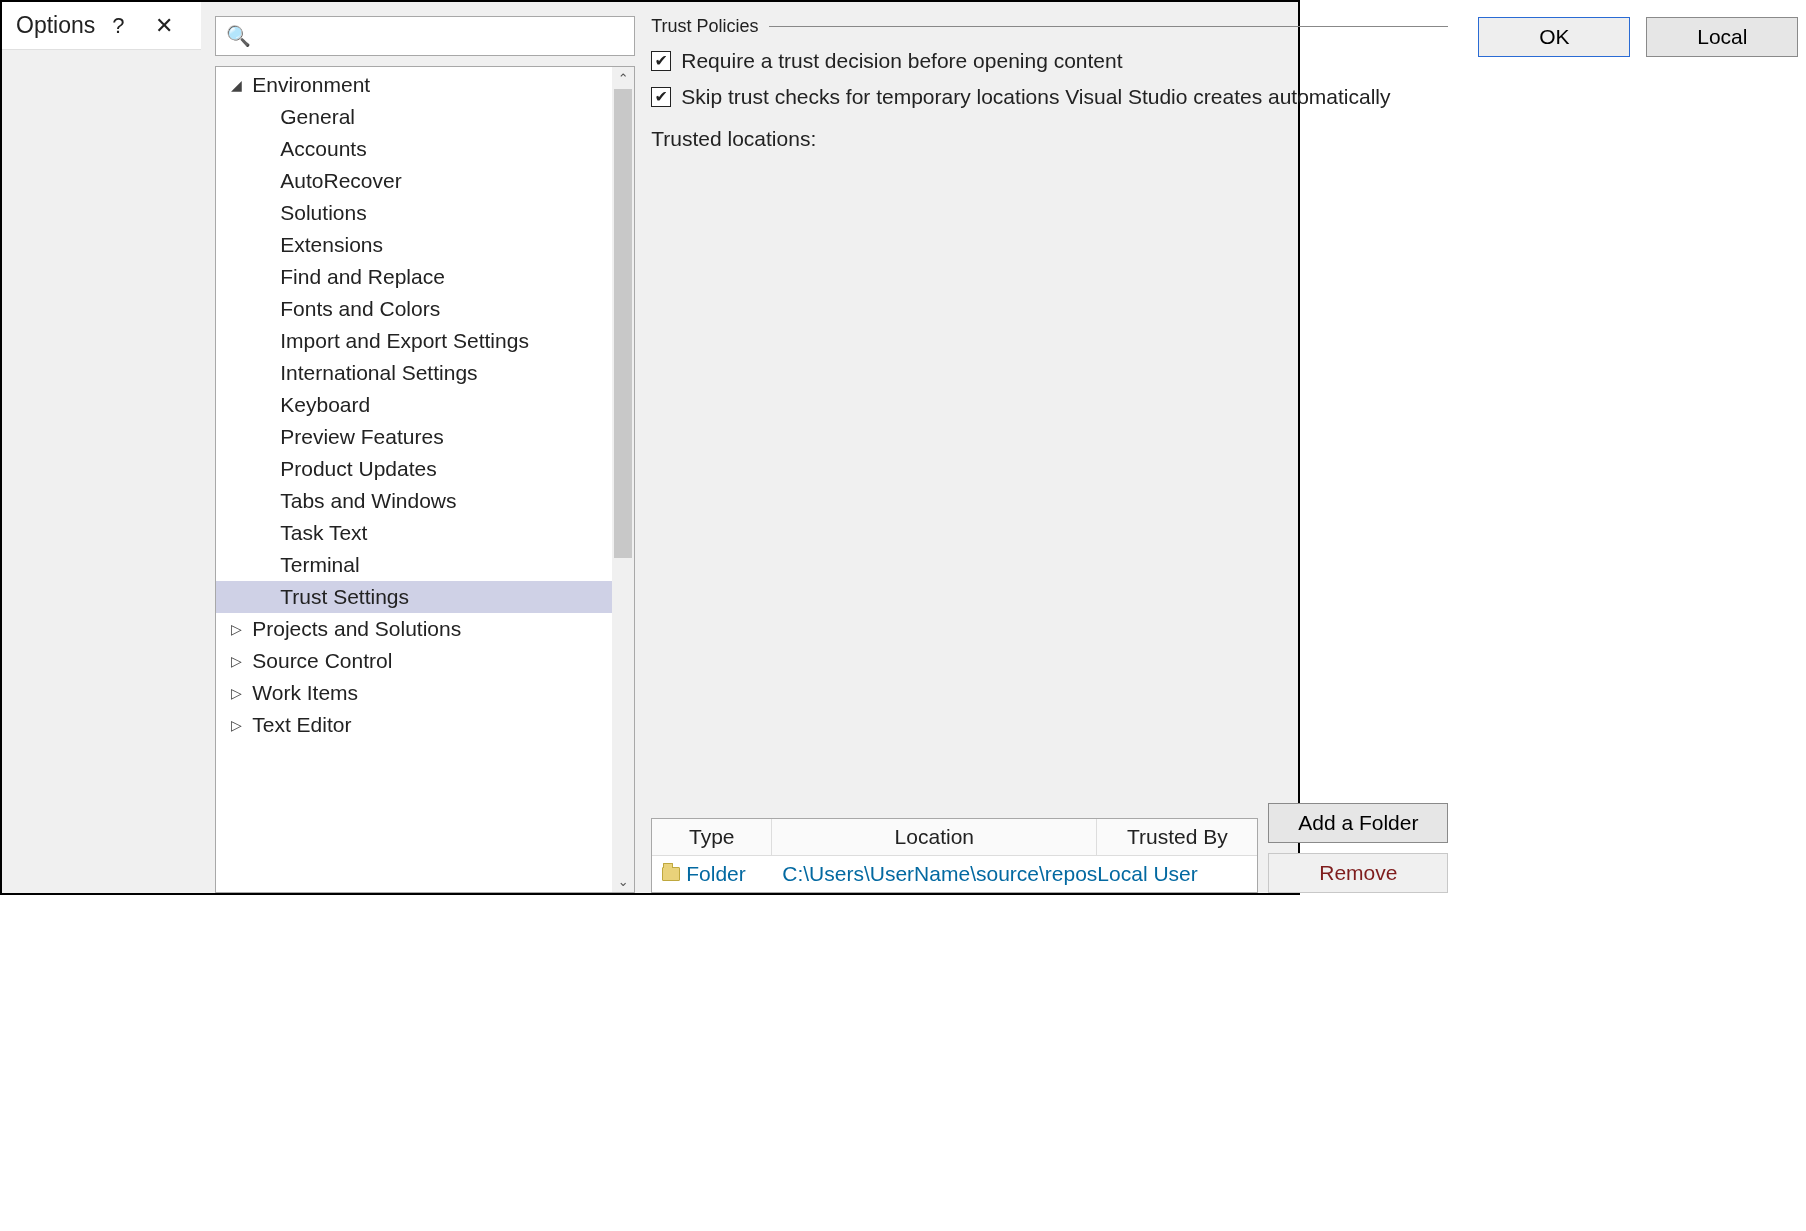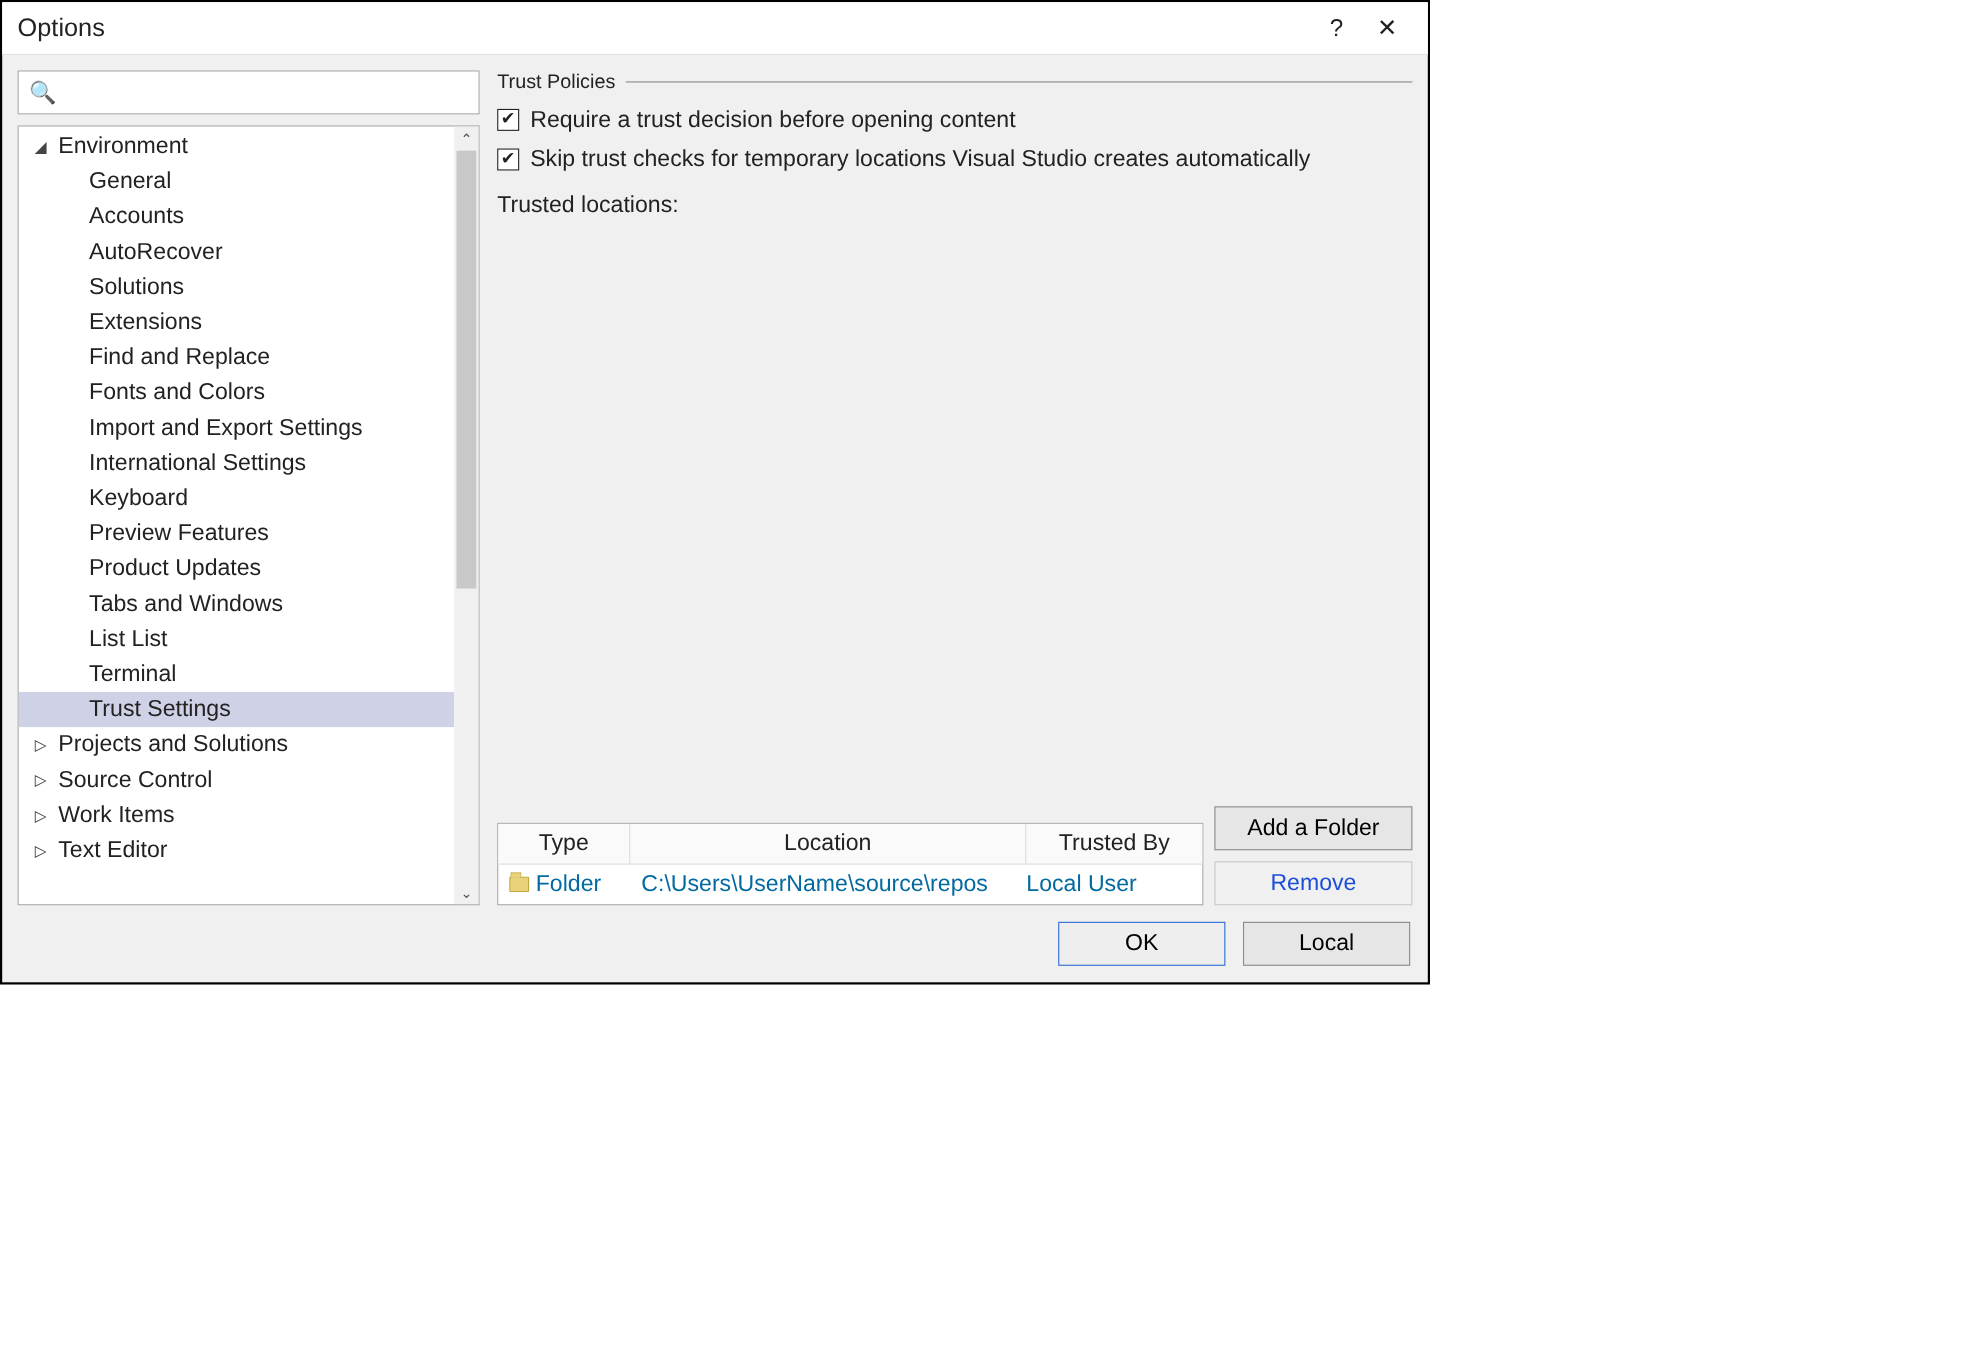--- a/index.html
+++ b/index.html
@@ -9,21 +9,20 @@
     font-size: 21px;
     color: #222;
     background: #fff;
   }
   .window {
     width: 1300px;
     height: 895px;
     border: 2px solid #000;
     background: #f0f0f0;
     display: flex;
-    flex-direction: column;
     position: relative;
   }
   .titlebar {
     height: 48px;
     background: #fff;
     border-bottom: 1px solid #e0e0e0;
     display: flex;
     align-items: center;
     padding: 0 14px;
   }
@@ -203,21 +202,21 @@
   }
   .btn {
     height: 40px;
     border: 1px solid #8a8a8a;
     background: #e6e6e6;
     font-size: 21px;
     display: flex; align-items: center; justify-content: center;
     font-family: inherit;
   }
   .btn:disabled, .btn.disabled {
-    color: #1d4ed8;
+    color: #7f1d1d;
     background: #f0f0f0;
     border-color: #c8c8c8;
   }
   .footer {
     height: 70px;
     display: flex;
     align-items: center;
     justify-content: flex-end;
     gap: 16px;
     padding: 0 16px;
@@ -289,21 +288,21 @@
           <div class="tree-row child">
               <span class="lbl">Preview Features</span>
             </div>
           <div class="tree-row child">
               <span class="lbl">Product Updates</span>
             </div>
           <div class="tree-row child">
               <span class="lbl">Tabs and Windows</span>
             </div>
           <div class="tree-row child">
-              <span class="lbl">List List</span>
+              <span class="lbl">Task Text</span>
             </div>
           <div class="tree-row child">
               <span class="lbl">Terminal</span>
             </div>
           <div class="tree-row child sel">
               <span class="lbl">Trust Settings</span>
             </div>
           <div class="tree-row top">
             <span class="glyph">▷</span>
             <span class="lbl">Projects and Solutions</span>

